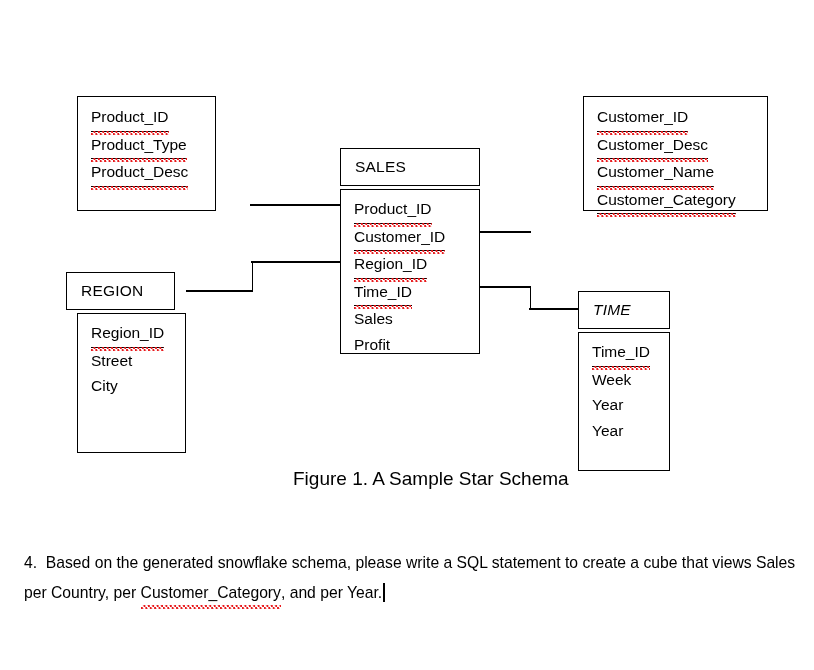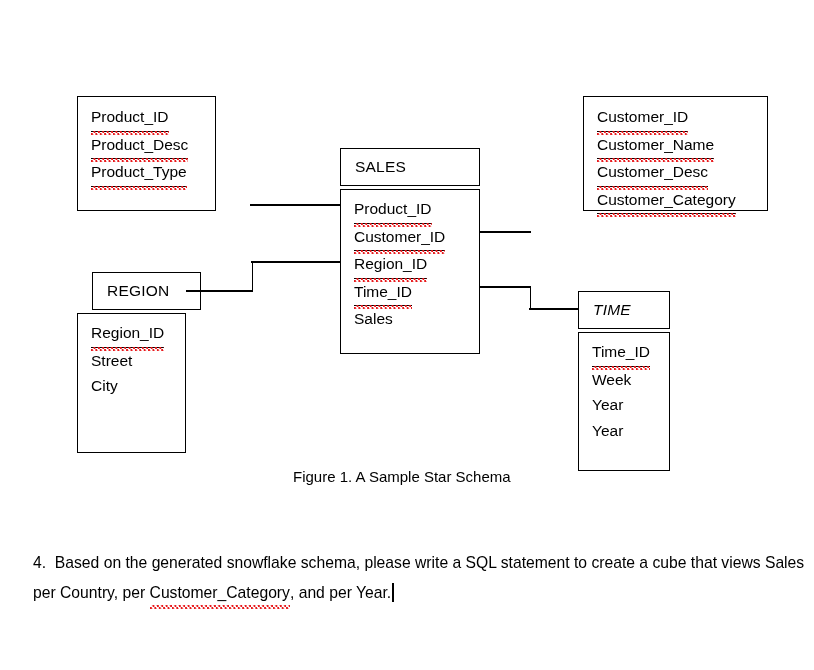--- a/index.html
+++ b/index.html
@@ -25,68 +25,69 @@
       radial-gradient(circle at 3.3px 0.8px, #e8191c 1.05px, transparent 1.2px);
     background-size:4.4px 4px;background-repeat:repeat-x;
   }
 
   
   .ln{position:absolute;background:#000;}
   .lnh{height:1.5px;}
   .lnv{width:1.5px;}
 
   
-  .caption{position:absolute;font-size:15px;white-space:nowrap;}
+  .caption{position:absolute;font-size:19px;white-space:nowrap;}
   .para{position:absolute;font-size:15.7px;line-height:30px;width:782px;}
   .para .sq2{position:relative;display:inline-block;}
   .para .sq2::after{
     content:"";position:absolute;left:0;right:0;bottom:-1px;height:4px;
     background-image:
       radial-gradient(circle at 1.1px 3.2px, #e8191c 1.05px, transparent 1.2px),
       radial-gradient(circle at 3.3px 0.8px, #e8191c 1.05px, transparent 1.2px);
     background-size:4.4px 4px;background-repeat:repeat-x;
   }
   .caret{display:inline-block;width:1.6px;height:19px;background:#000;vertical-align:-4px;margin-left:1px;}
 </style>
 </head>
 <body>
 
 <div class="canvas">
 
   <div class="box" style="left:77px;top:96px;width:139px;height:115px;">
     <div class="fields" style="padding-top:7px;">
       <div class="field key sq"><span class="txt">Product_ID</span></div>
+      <div class="field key sq"><span class="txt">Product_Type</span></div>
       <div class="field key sq"><span class="txt">Product_Desc</span></div>
-      <div class="field key sq"><span class="txt">Product_Type</span></div>
     </div>
   </div>
 
   <div class="box" style="left:583px;top:96px;width:185px;height:115px;">
     <div class="fields" style="padding-top:7px;">
       <div class="field key sq"><span class="txt">Customer_ID</span></div>
+      <div class="field key sq"><span class="txt">Customer_Desc</span></div>
       <div class="field key sq"><span class="txt">Customer_Name</span></div>
-      <div class="field key sq"><span class="txt">Customer_Desc</span></div>
       <div class="field key sq"><span class="txt">Customer_Category</span></div>
     </div>
   </div>
 
   <div class="box hdr" style="left:340px;top:148px;width:140px;height:38px;">
     <div class="ttl">SALES</div>
   </div>
   <div class="box" style="left:340px;top:189px;width:140px;height:165px;">
     <div class="fields" style="padding-top:6px;">
       <div class="field key sq"><span class="txt">Product_ID</span></div>
       <div class="field key sq"><span class="txt">Customer_ID</span></div>
       <div class="field key sq"><span class="txt">Region_ID</span></div>
       <div class="field key sq"><span class="txt">Time_ID</span></div>
       <div class="field"><span class="txt">Sales</span></div>
+      <div class="field"><span class="txt">Profit</span></div>
     </div>
   </div>
 
-  <div class="box hdr" style="left:92px;top:272px;width:109px;height:38px;">
+  <div class="box hdr" style="left:66px;top:272px;width:109px;height:38px;">
     <div class="ttl">REGION</div>
   </div>
   <div class="box" style="left:77px;top:313px;width:109px;height:140px;">
     <div class="fields" style="padding-top:6px;">
       <div class="field key sq"><span class="txt">Region_ID</span></div>
       <div class="field"><span class="txt">Street</span></div>
       <div class="field"><span class="txt">City</span></div>
     </div>
   </div>
 
@@ -109,18 +110,18 @@
   <div class="ln lnh" style="left:251px;top:261px;width:89px;"></div>
 
   <div class="ln lnh" style="left:480px;top:231px;width:51px;"></div>
 
   <div class="ln lnh" style="left:480px;top:286px;width:51px;"></div>
   <div class="ln lnv" style="left:529.5px;top:286px;height:23px;"></div>
   <div class="ln lnh" style="left:529px;top:308px;width:49px;"></div>
 
   <div class="caption" style="left:293px;top:468px;">Figure 1.  A Sample Star Schema</div>
 
-  <div class="para" style="left:33px;top:548px;">
+  <div class="para" style="left:24px;top:548px;">
     <span>4.</span>&nbsp;
     <span>Based on the generated snowflake schema, please write a SQL statement to create a cube that views Sales per Country, per </span><span class="sq2">Customer_Category</span><span>, and per Year.</span><span class="caret"></span>
   </div>
 
 </div>
 
 </body></html>

